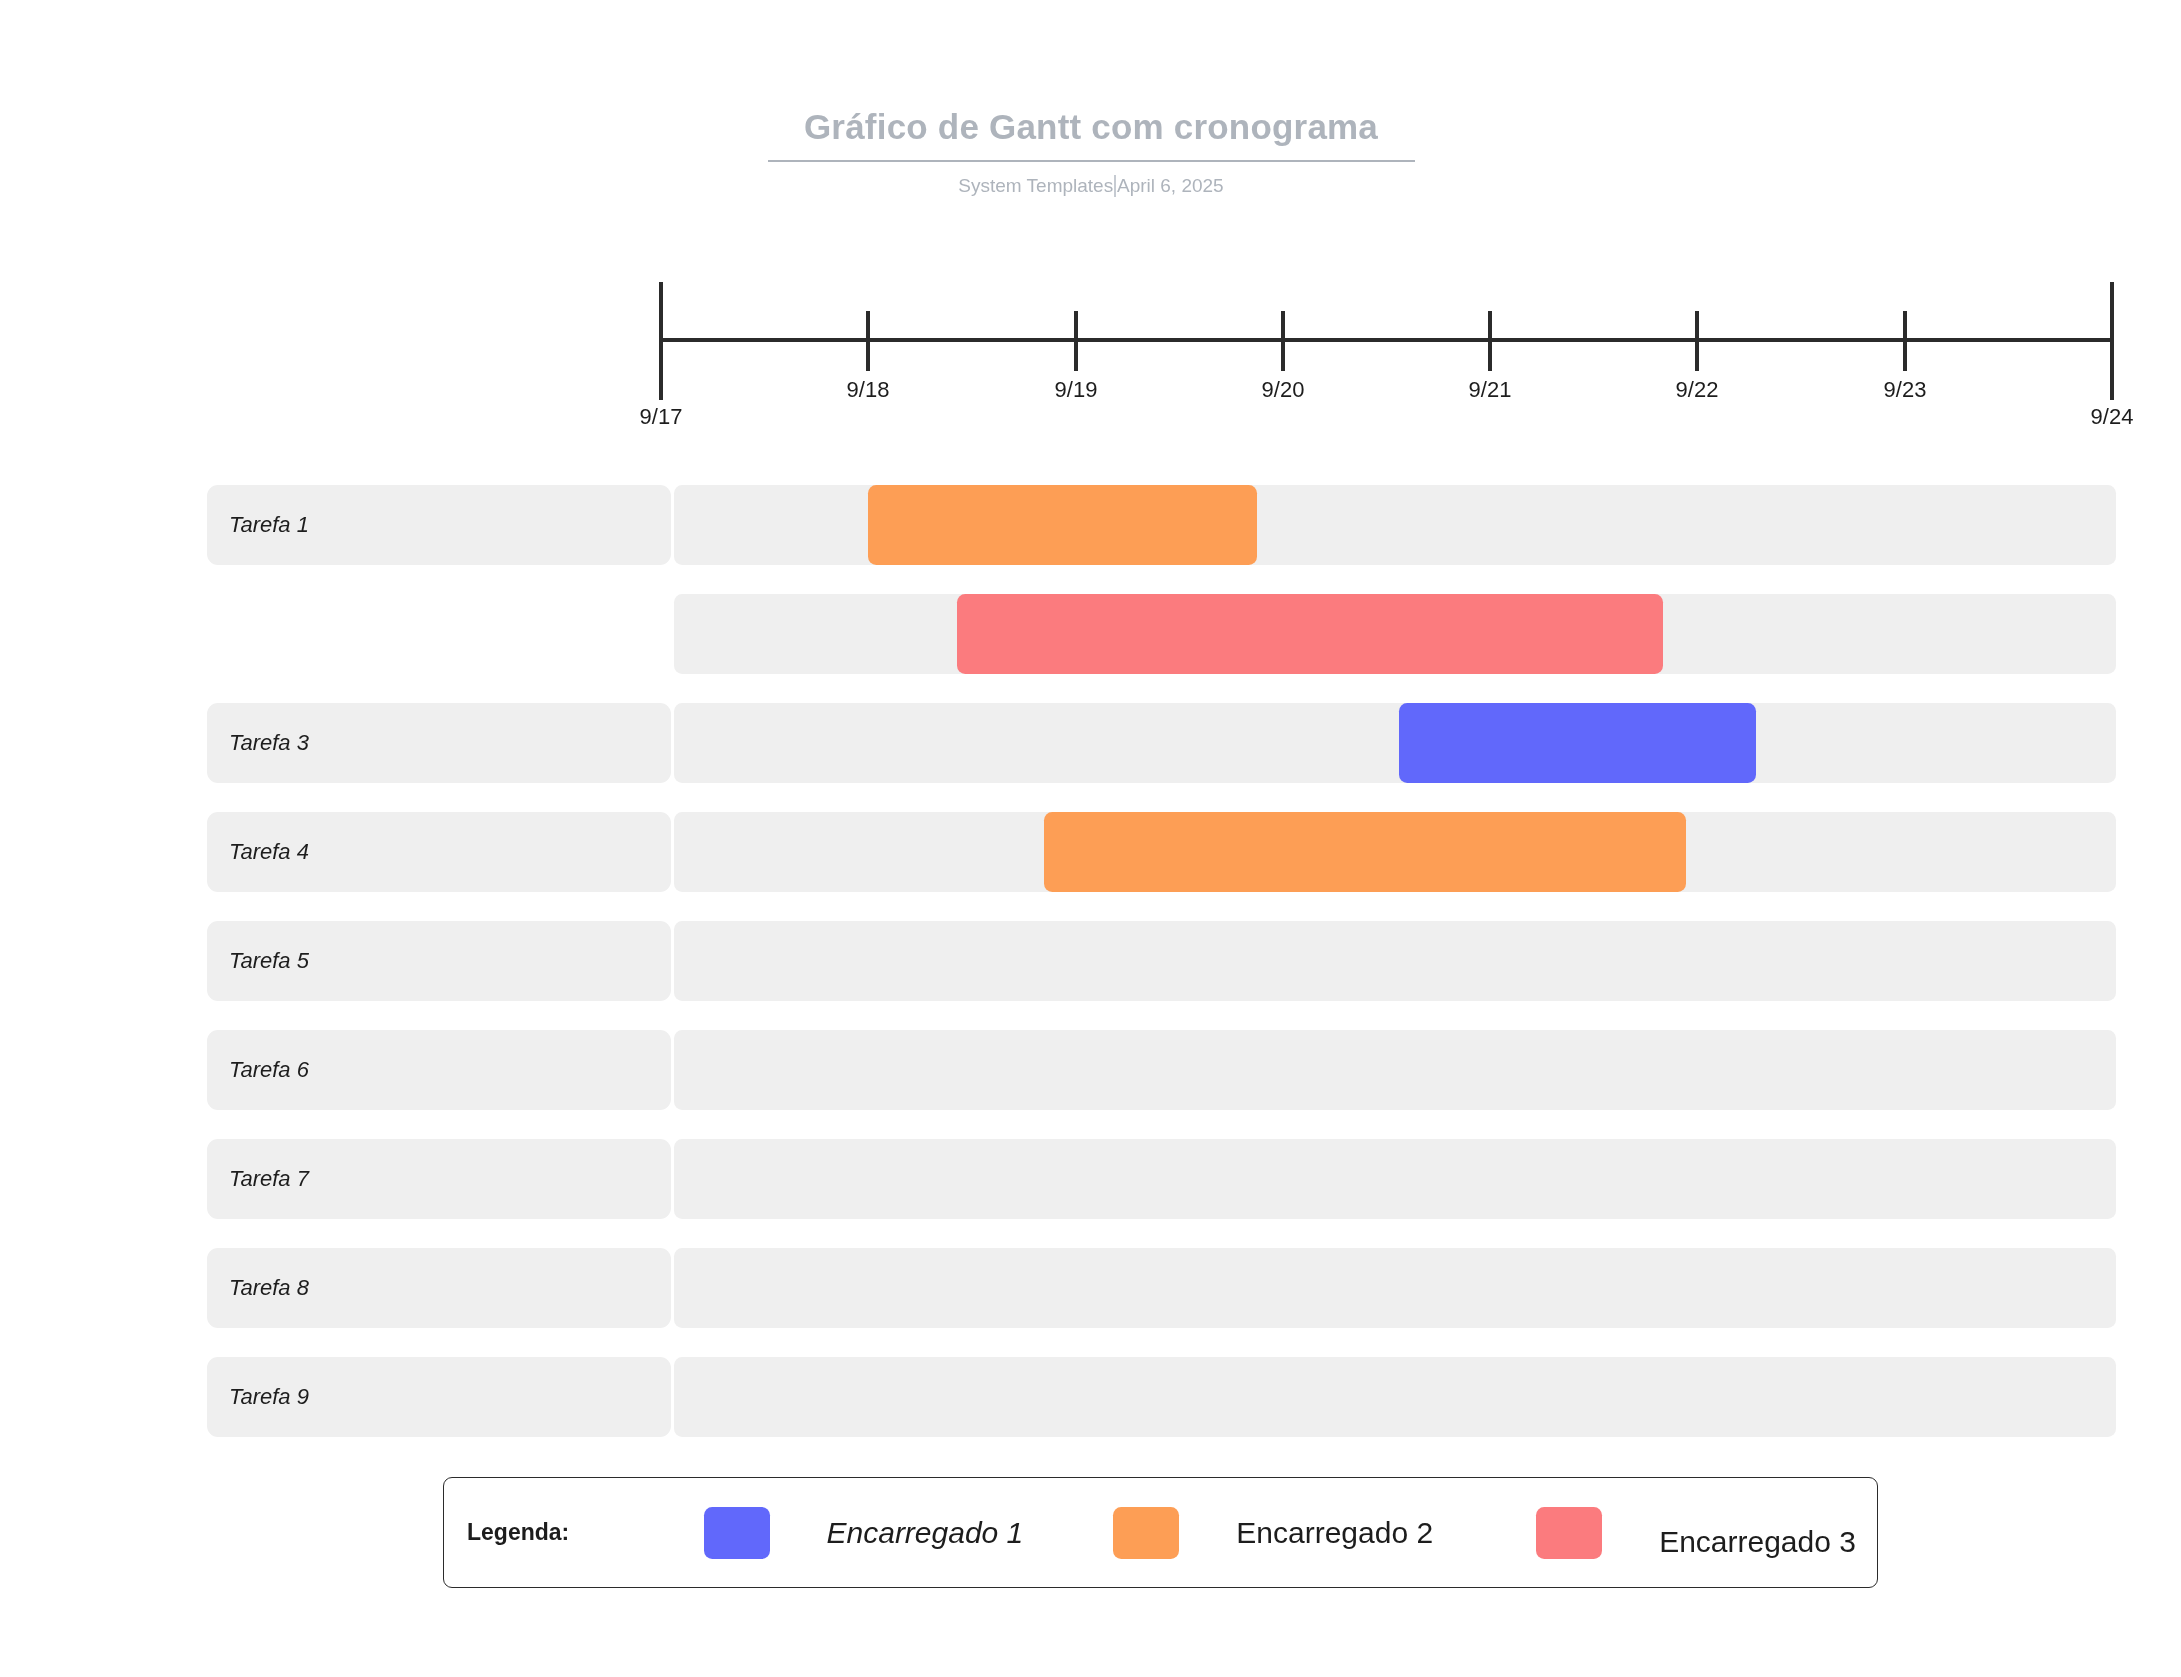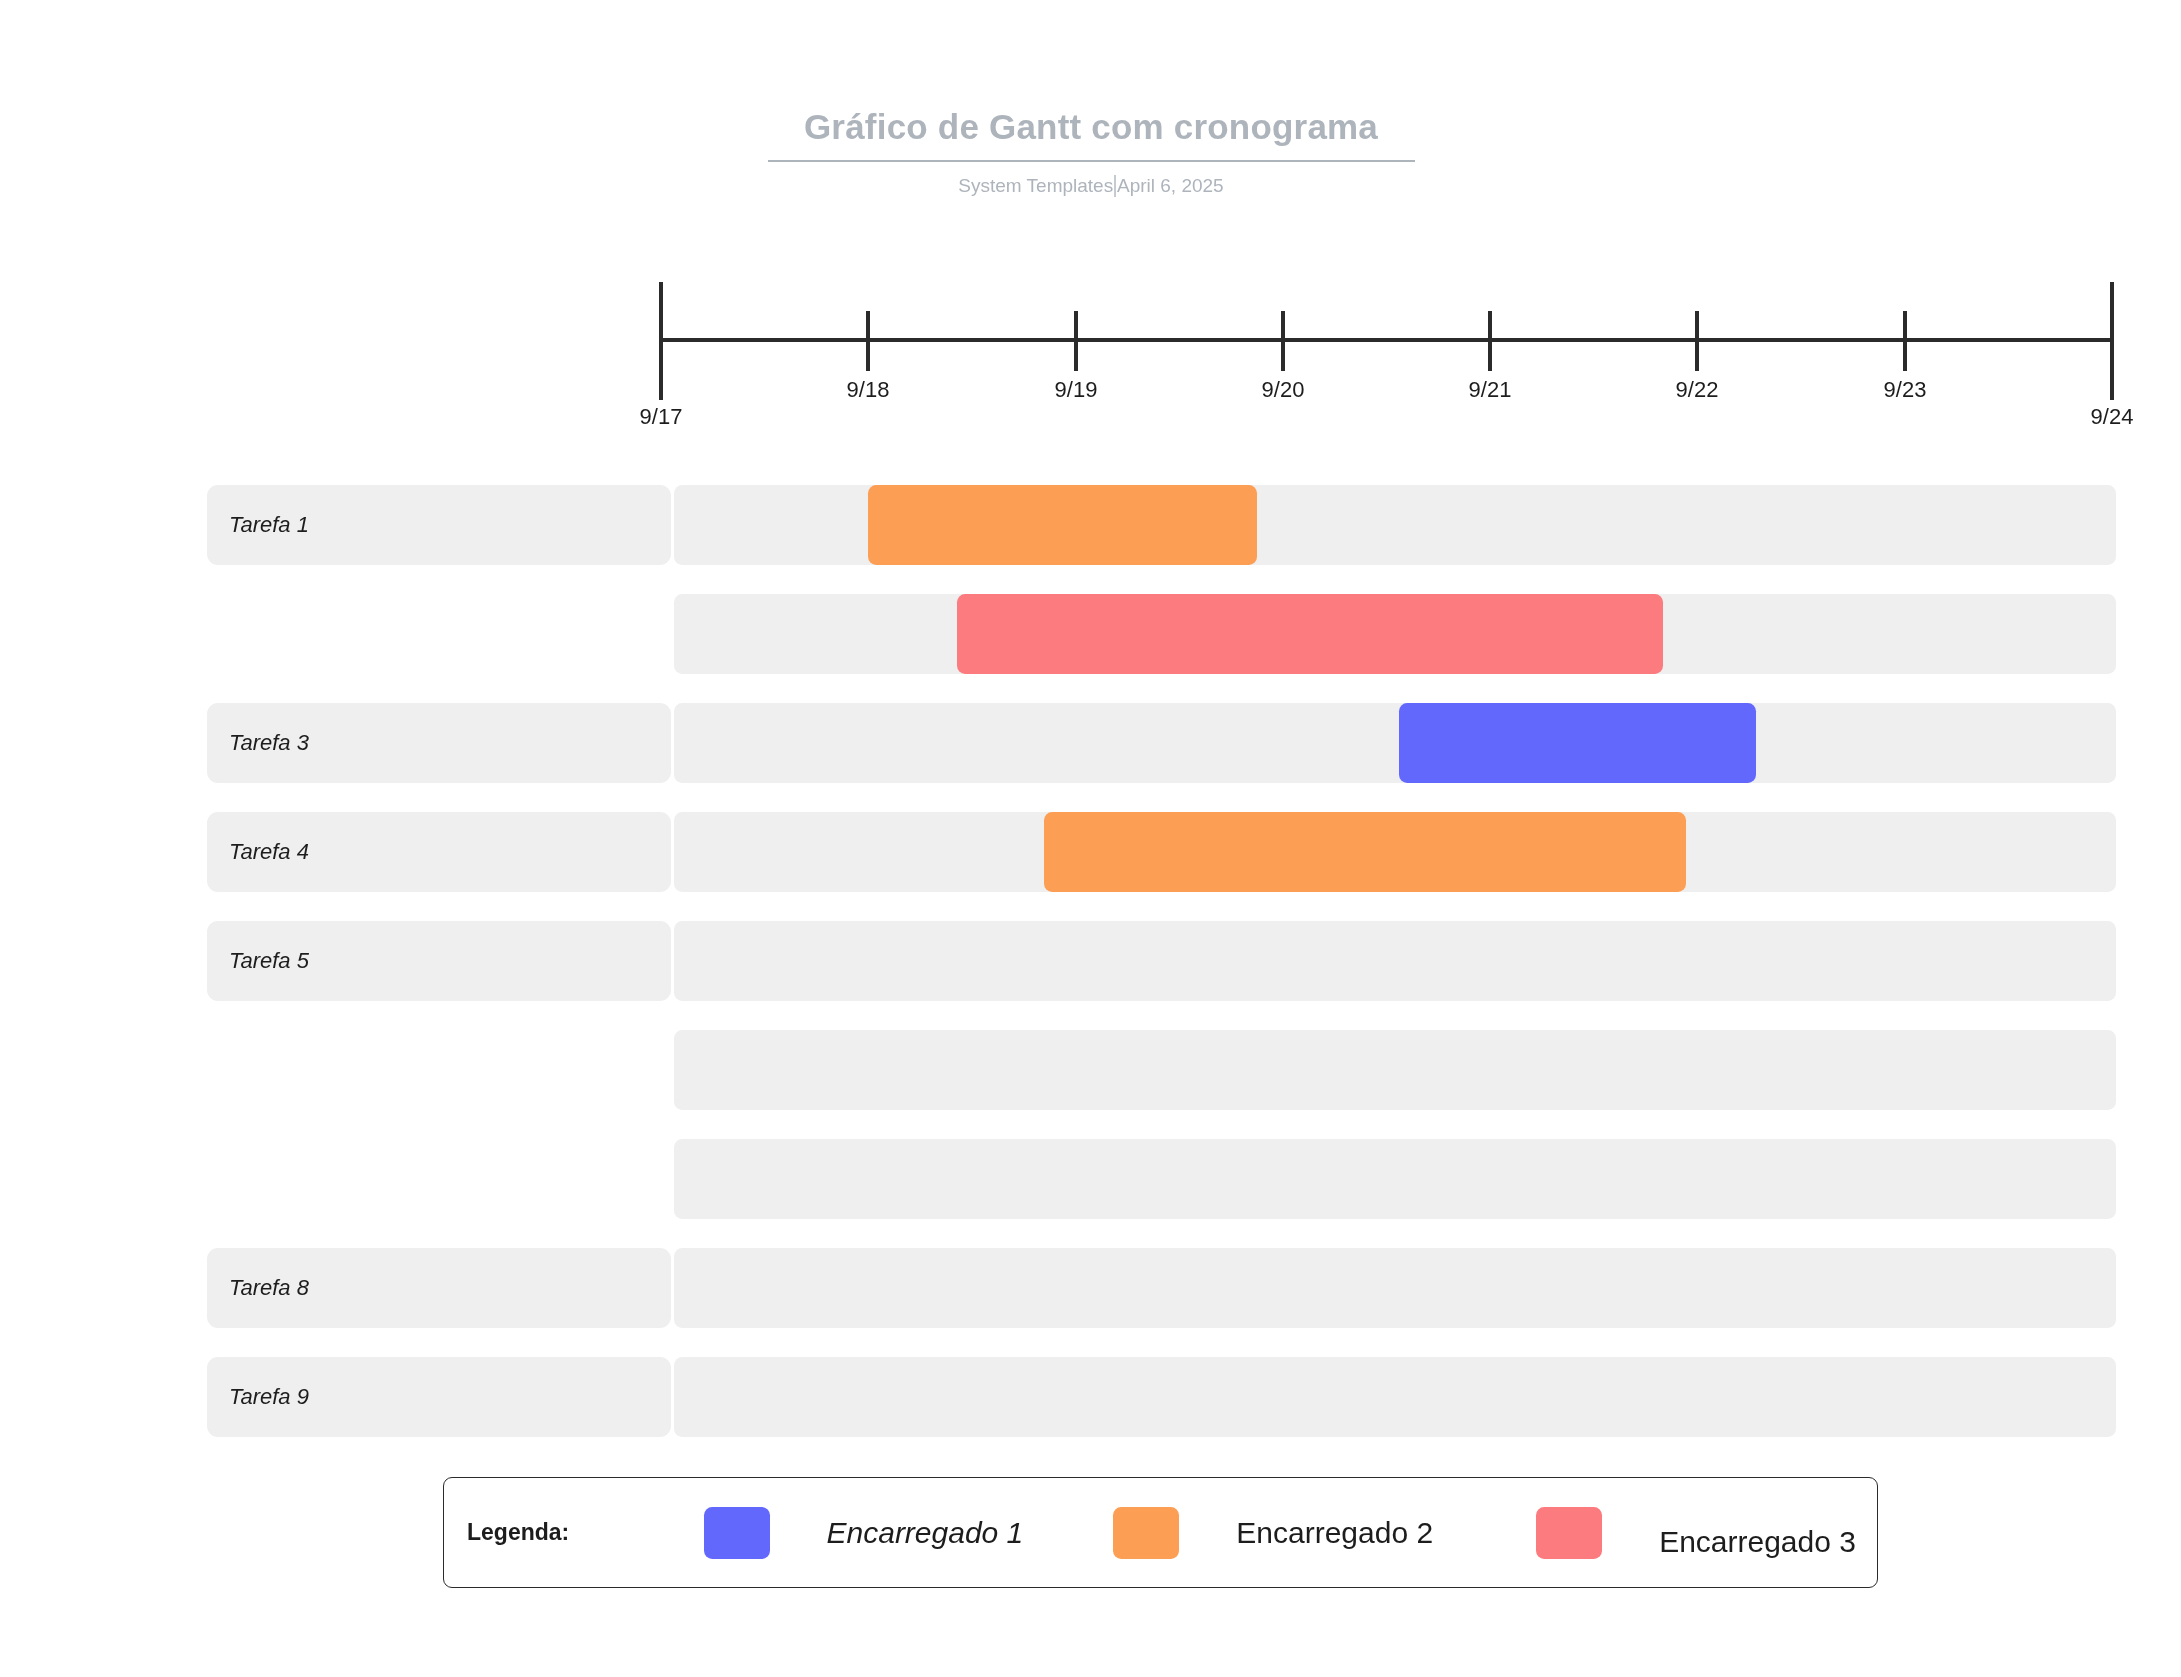--- a/index.html
+++ b/index.html
@@ -265,23 +265,29 @@
         <div class="bar" title="Encarregado 2" style="left: 370px; width: 642px; background: rgb(253, 158, 85);"></div>
       </div>
     </div>
     <div class="row">
       <div class="row-label">
         <span>Tarefa 5</span>
       </div>
       <div class="row-track"></div>
     </div>
     <div class="row">
-      <div class="row-track"></div>
-    </div>
-    <div class="row">
+      <div class="row-label">
+        <span>Tarefa 6</span>
+      </div>
+      <div class="row-track"></div>
+    </div>
+    <div class="row">
+      <div class="row-label">
+        <span>Tarefa 7</span>
+      </div>
       <div class="row-track"></div>
     </div>
     <div class="row">
       <div class="row-label">
         <span>Tarefa 8</span>
       </div>
       <div class="row-track"></div>
     </div>
     <div class="row">
       <div class="row-label">

